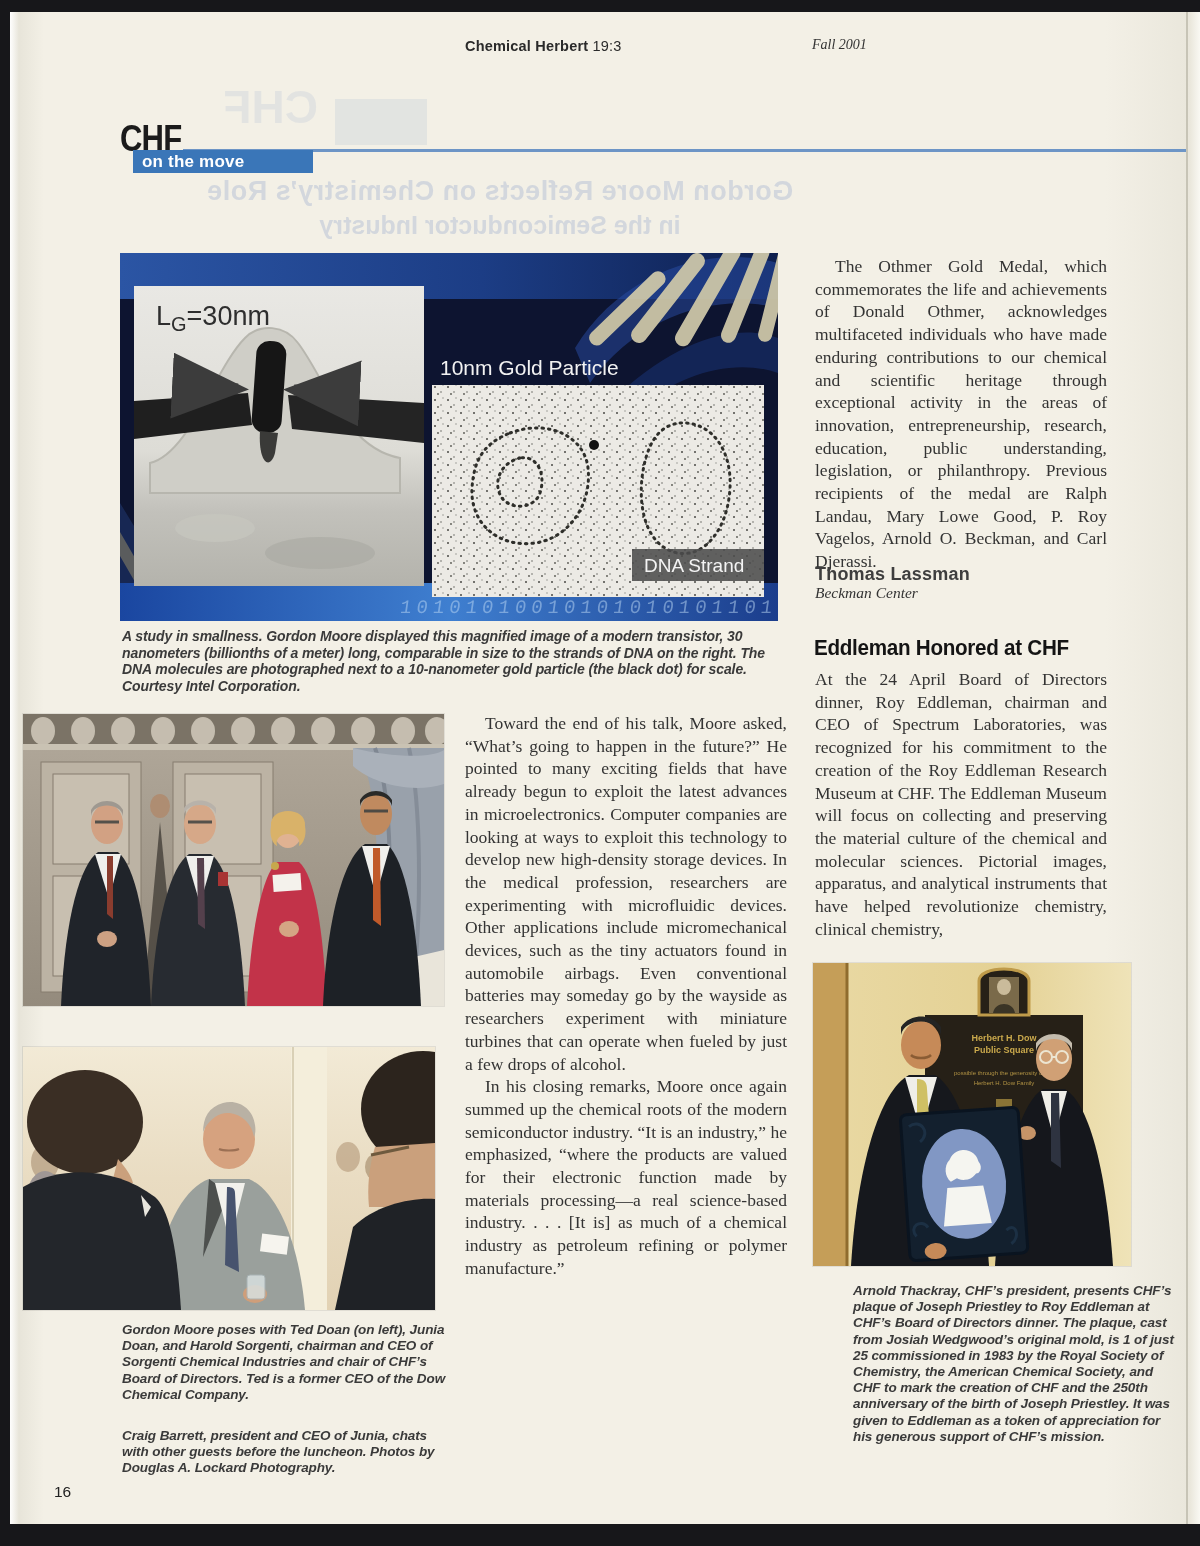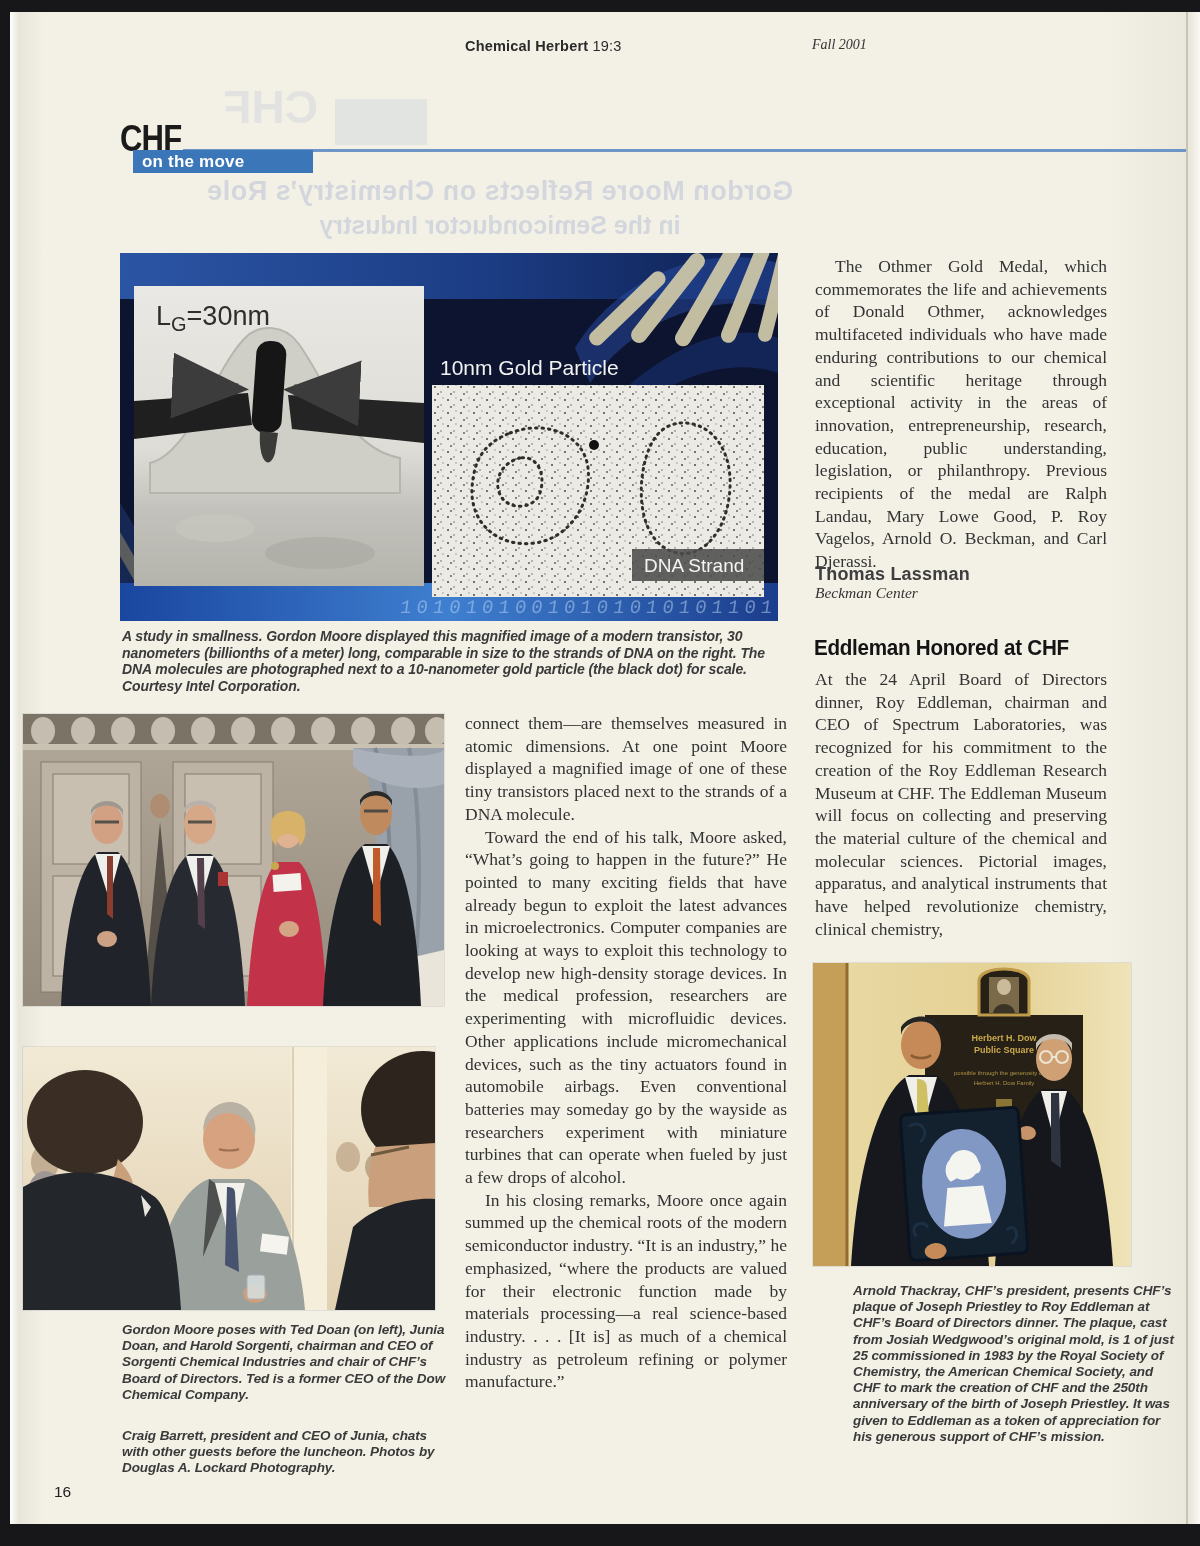--- a/index.html
+++ b/index.html
@@ -167,21 +167,20 @@
   <g>
     <rect x="512" y="296" width="132" height="32" fill="#4c4c4c" opacity=".88"></rect>
     <text x="524" y="319" font-size="19" fill="#f4f4f4" font-family="Liberation Sans, sans-serif">DNA Strand</text>
   </g>
 </svg>
 </div>
 
 <div class="abs fig-caption cap cap14">A study in smallness. Gordon Moore displayed this magnified image of a modern transistor, 30 nanometers (billionths of a meter) long, comparable in size to the strands of DNA on the right. The DNA molecules are photographed next to a 10-nanometer gold particle (the black dot) for scale. Courtesy Intel Corporation.</div>
 
 <div class="abs serif col-mid">
-  <p>connect them—are themselves measured in atomic dimensions. At one point Moore displayed a magnified image of one of these tiny transistors placed next to the strands of a DNA molecule.</p>
   <p class="ind">Toward the end of his talk, Moore asked, “What’s going to happen in the future?” He pointed to many exciting fields that have already begun to exploit the latest advances in microelectronics. Computer companies are looking at ways to exploit this technology to develop new high-density storage devices. In the medical profession, researchers are experimenting with microfluidic devices. Other applications include micromechanical devices, such as the tiny actuators found in automobile airbags. Even conventional batteries may someday go by the wayside as researchers experiment with miniature turbines that can operate when fueled by just a few drops of alcohol.</p>
   <p class="ind">In his closing remarks, Moore once again summed up the chemical roots of the modern semiconductor industry. “It is an industry,” he emphasized, “where the products are valued for their electronic function made by materials processing—a real science-based industry. . . . [It is] as much of a chemical industry as petroleum refining or polymer manufacture.”</p>
 </div>
 
 <div class="abs serif col-right-top">
   <p class="ind">The Othmer Gold Medal, which commemorates the life and achievements of Donald Othmer, acknowledges multifaceted individuals who have made enduring contributions to our chemical and scientific heritage through exceptional activity in the areas of innovation, entrepreneurship, research, education, public understanding, legislation, or philanthropy. Previous recipients of the medal are Ralph Landau, Mary Lowe Good, P. Roy Vagelos, Arnold O. Beckman, and Carl Djerassi.</p>
 </div>
 <div class="abs byline-name">Thomas Lassman</div>
 <div class="abs byline-org">Beckman Center</div>
 <div class="abs h2">Eddleman Honored at CHF</div>

